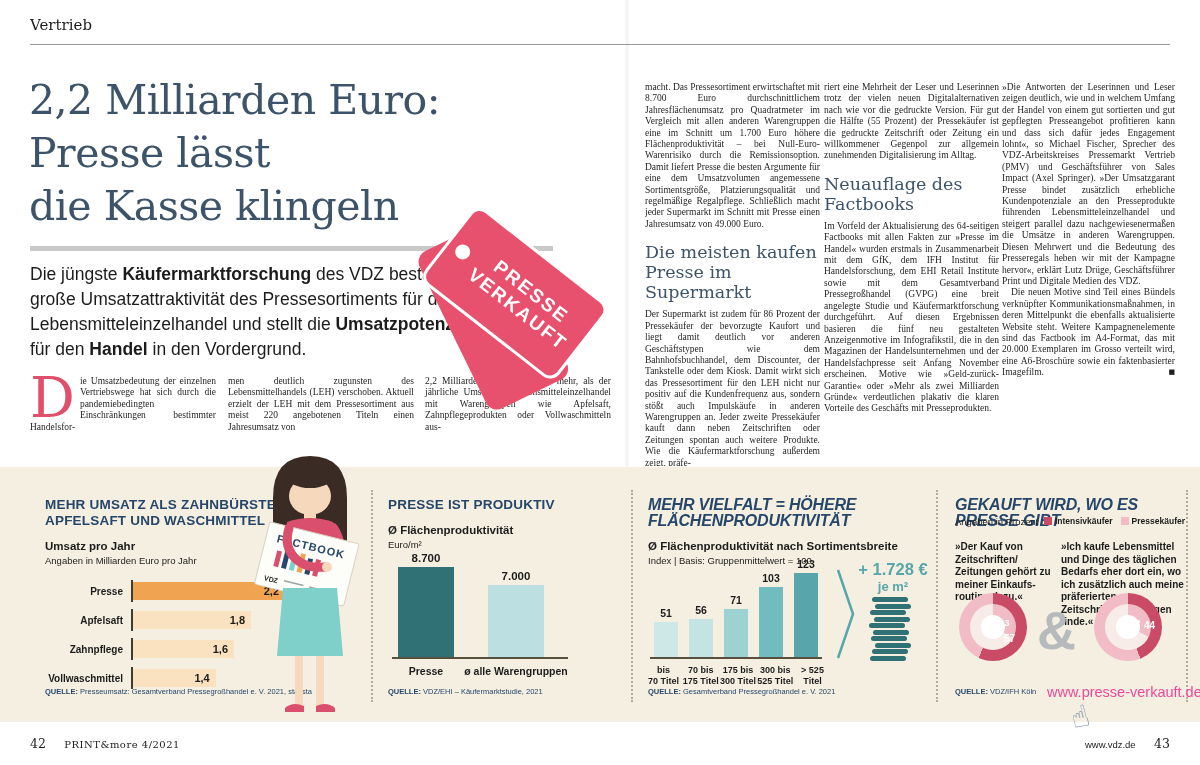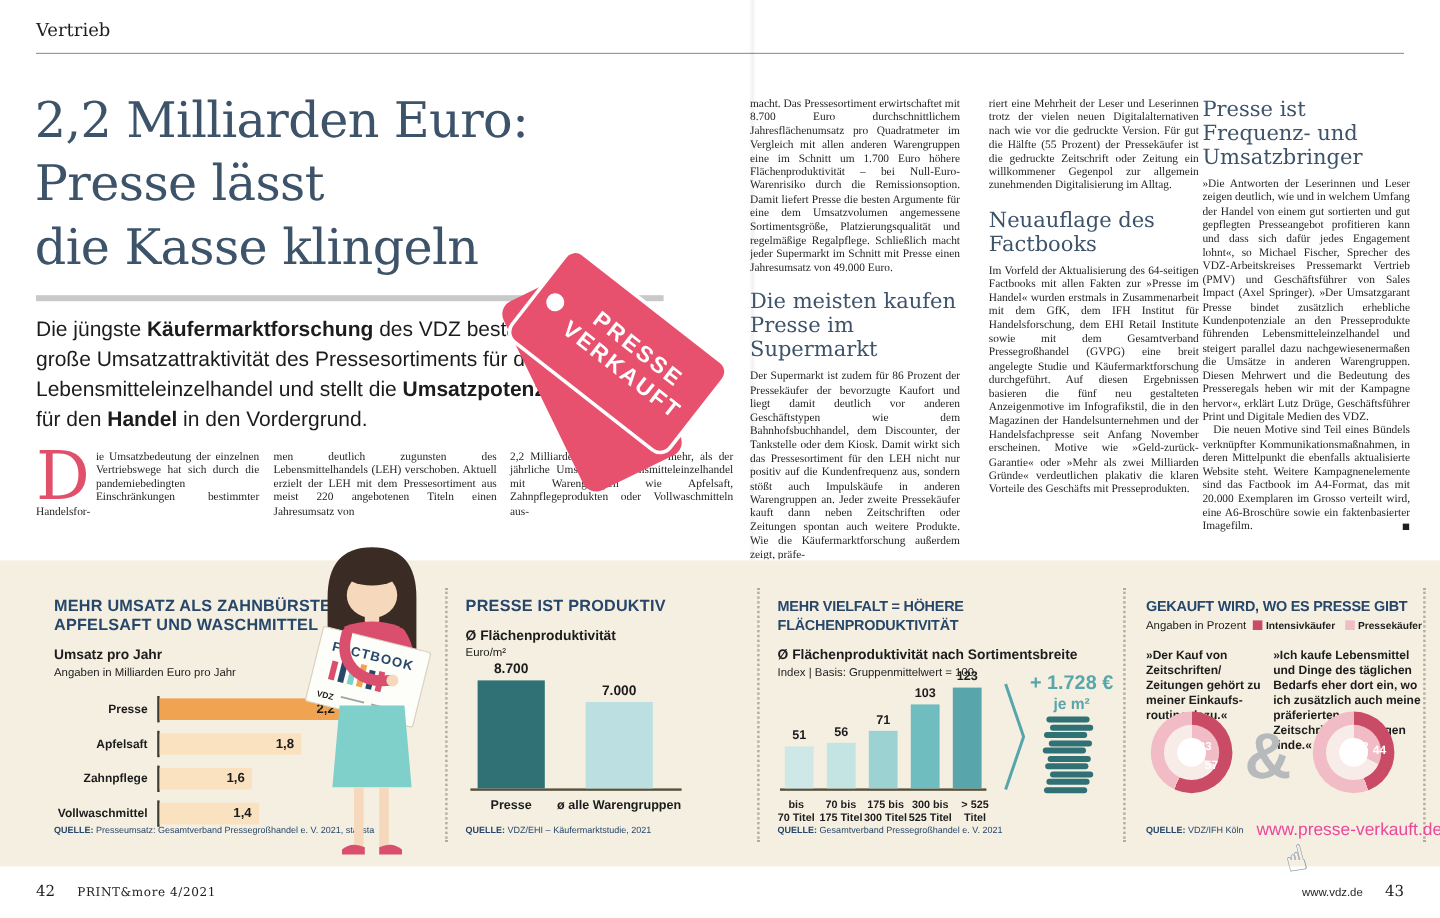--- a/index.html
+++ b/index.html
@@ -39,34 +39,34 @@
   
   .btext { font-family:"Liberation Serif","DejaVu Serif",serif; font-size:9.5px;
            line-height:11.4px; color:#1f1f1f; text-align:justify; hyphens:auto; }
   .colL { position:absolute; top:376px; height:58px; overflow:visible; }
   .colL1 { left:30px;  width:186px; }
   .colL2 { left:228px; width:186px; }
   .colL3 { left:425px; width:186px; }
   .dropcap { float:left; font-family:"DejaVu Serif",serif; font-size:56px; line-height:44px;
              color:#e0506b; padding-right:5px; font-weight:500; }
   .colR { position:absolute; top:82px; height:384px; overflow:hidden; }
-  .colR1 { left:625px;  width:175px; }
+  .colR1 { left:645px;  width:175px; }
   .colR2 { left:824px;  width:175px; }
   .colR3 { left:1002px; width:173px; }
   .colR h3 { font-family:"DejaVu Serif",serif; font-weight:500; font-size:17.5px;
              line-height:20px; color:#3d5369; margin:12px 0 7px; text-align:left; }
   .colR3 h3 { margin-top:0; }
   .indent { text-indent:9px; }
   .endmark { float:right; font-size:7px; line-height:11px; color:#1f1f1f; font-family:"DejaVu Sans",sans-serif; }
   
   .band { position:absolute; left:0; top:467px; width:1200px; height:255px; background:#f4efe1; }
   .vdiv { position:absolute; top:490px; height:212px; width:0; border-left:2px dotted #b3ac99; z-index:1; }
   .chart { position:absolute; top:497px; z-index:2; }
   .ctitle { font-weight:bold; font-size:13.5px; line-height:16px; color:#27476a; letter-spacing:0.2px; }
-  .ctitle.small { font-size:12px; letter-spacing:-0.2px; }
+  .ctitle.small { font-size:16px; letter-spacing:-0.2px;font-style:italic; }
   .csub  { margin-top:11px; font-weight:bold; font-size:11.5px; color:#1c1c1c; }
   .cnote { margin-top:3px; font-size:9.5px; color:#1c1c1c; }
   .csource { position:absolute; top:190px; left:0; font-size:7.5px; color:#27476a; white-space:nowrap; }
   .csource b { font-weight:bold; }
   
   .c1 { left:45px; width:315px; }
   .hbars { margin-top:14px; }
   .hrow { display:flex; align-items:center; margin-bottom:7px; }
   .hlabel { width:86px; text-align:right; padding-right:8px; font-size:10px; font-weight:bold; color:#1c1c1c; }
   .htrack { flex:1; border-left:2px solid #3d3d33; height:22px; display:flex; align-items:center; }
@@ -169,21 +169,20 @@
     <p>macht. Das Pressesortiment erwirtschaftet mit 8.700 Euro durchschnittlichem Jahresflächenumsatz pro Quadratmeter im Vergleich mit allen anderen Warengruppen eine im Schnitt um 1.700 Euro höhere Flächenproduktivität – bei Null-Euro-Warenrisiko durch die Remissionsoption. Damit liefert Presse die besten Argumente für eine dem Umsatzvolumen angemessene Sortimentsgröße, Platzierungsqualität und regelmäßige Regalpflege. Schließlich macht jeder Supermarkt im Schnitt mit Presse einen Jahresumsatz von 49.000 Euro.</p>
     <h3>Die meisten kaufen Presse im Supermarkt</h3>
     <p>Der Supermarkt ist zudem für 86 Prozent der Pressekäufer der bevorzugte Kaufort und liegt damit deutlich vor anderen Geschäftstypen wie dem Bahnhofsbuchhandel, dem Discounter, der Tankstelle oder dem Kiosk. Damit wirkt sich das Pressesortiment für den LEH nicht nur positiv auf die Kundenfrequenz aus, sondern stößt auch Impulskäufe in anderen Warengruppen an. Jeder zweite Pressekäufer kauft dann neben Zeitschriften oder Zeitungen spontan auch weitere Produkte. Wie die Käufermarktforschung außerdem zeigt, präfe-</p>
   </div>
   <div class="btext colR colR2">
     <p>riert eine Mehrheit der Leser und Leserinnen trotz der vielen neuen Digitalalternativen nach wie vor die gedruckte Version. Für gut die Hälfte (55 Prozent) der Pressekäufer ist die gedruckte Zeitschrift oder Zeitung ein willkommener Gegenpol zur allgemein zunehmenden Digitalisierung im Alltag.</p>
     <h3>Neuauflage des Factbooks</h3>
     <p>Im Vorfeld der Aktualisierung des 64-seitigen Factbooks mit allen Fakten zur »Presse im Handel« wurden erstmals in Zusammenarbeit mit dem GfK, dem IFH Institut für Handelsforschung, dem EHI Retail Institute sowie mit dem Gesamtverband Pressegroßhandel (GVPG) eine breit angelegte Studie und Käufermarktforschung durchgeführt. Auf diesen Ergebnissen basieren die fünf neu gestalteten Anzeigenmotive im Infografikstil, die in den Magazinen der Handelsunternehmen und der Handelsfachpresse seit Anfang November erscheinen. Motive wie »Geld-zurück-Garantie« oder »Mehr als zwei Milliarden Gründe« verdeutlichen plakativ die klaren Vorteile des Geschäfts mit Presseprodukten.</p>
   </div>
   <div class="btext colR colR3">
-    <h3>Presse ist Frequenz- und Umsatzbringer</h3>
     <p>»Die Antworten der Leserinnen und Leser zeigen deutlich, wie und in welchem Umfang der Handel von einem gut sortierten und gut gepflegten Presseangebot profitieren kann und dass sich dafür jedes Engagement lohnt«, so Michael Fischer, Sprecher des VDZ-Arbeitskreises Pressemarkt Vertrieb (PMV) und Geschäftsführer von Sales Impact (Axel Springer). »Der Umsatzgarant Presse bindet zusätzlich erhebliche Kundenpotenziale an den Presseprodukte führenden Lebensmitteleinzelhandel und steigert parallel dazu nachgewiesenermaßen die Umsätze in anderen Warengruppen. Diesen Mehrwert und die Bedeutung des Presseregals heben wir mit der Kampagne hervor«, erklärt Lutz Drüge, Geschäftsführer Print und Digitale Medien des VDZ.</p>
     <p class="indent"><span>Die neuen Motive sind Teil eines Bündels verknüpfter Kommunikationsmaßnahmen, in deren Mittelpunkt die ebenfalls aktualisierte Website steht. Weitere Kampagnenelemente sind das Factbook im A4-Format, das mit 20.000 Exemplaren im Grosso verteilt wird, eine A6-Broschüre sowie ein faktenbasierter Imagefilm.</span> <span class="endmark">■</span></p>
   </div>
 
   <div class="band"></div>
   <div class="vdiv" style="left:371px;"></div>
   <div class="vdiv" style="left:631px;"></div>
   <div class="vdiv" style="left:936px;"></div>
   <div class="vdiv" style="left:1186px;"></div>
 
@@ -203,21 +202,21 @@
         </div>
         <div class="hrow">
           <div class="hlabel">Apfelsaft</div>
           <div class="htrack">
             <div class="hbar" style="width: 118px; background: rgb(250, 226, 192);">1,8</div>
           </div>
         </div>
         <div class="hrow">
           <div class="hlabel">Zahnpflege</div>
           <div class="htrack">
-            <div class="hbar" style="width: 77px; background: rgb(250, 226, 192);">1,6</div>
+            <div class="hbar" style="width: 101px; background: rgb(250, 226, 192);">1,6</div>
           </div>
         </div>
         <div class="hrow">
           <div class="hlabel">Vollwaschmittel</div>
           <div class="htrack">
             <div class="hbar" style="width: 82.7273px; background: rgb(250, 226, 192);">1,4</div>
           </div>
         </div>
       </div>
     <div class="csource"><b>QUELLE:</b> <span>Presseumsatz: Gesamtverband Pressegroßhandel e. V. 2021, statista</span></div>

